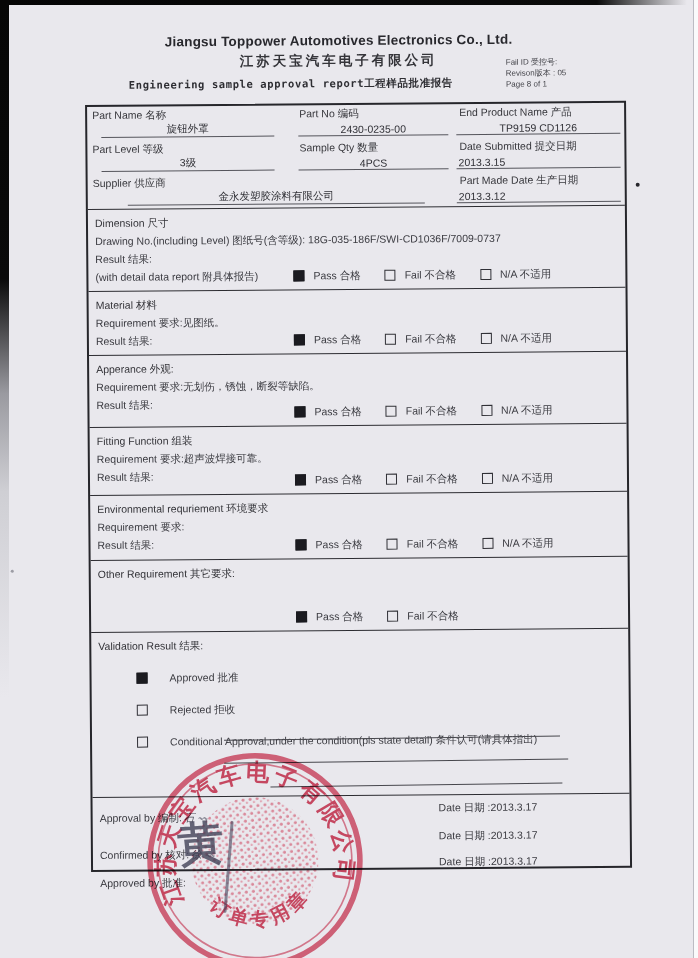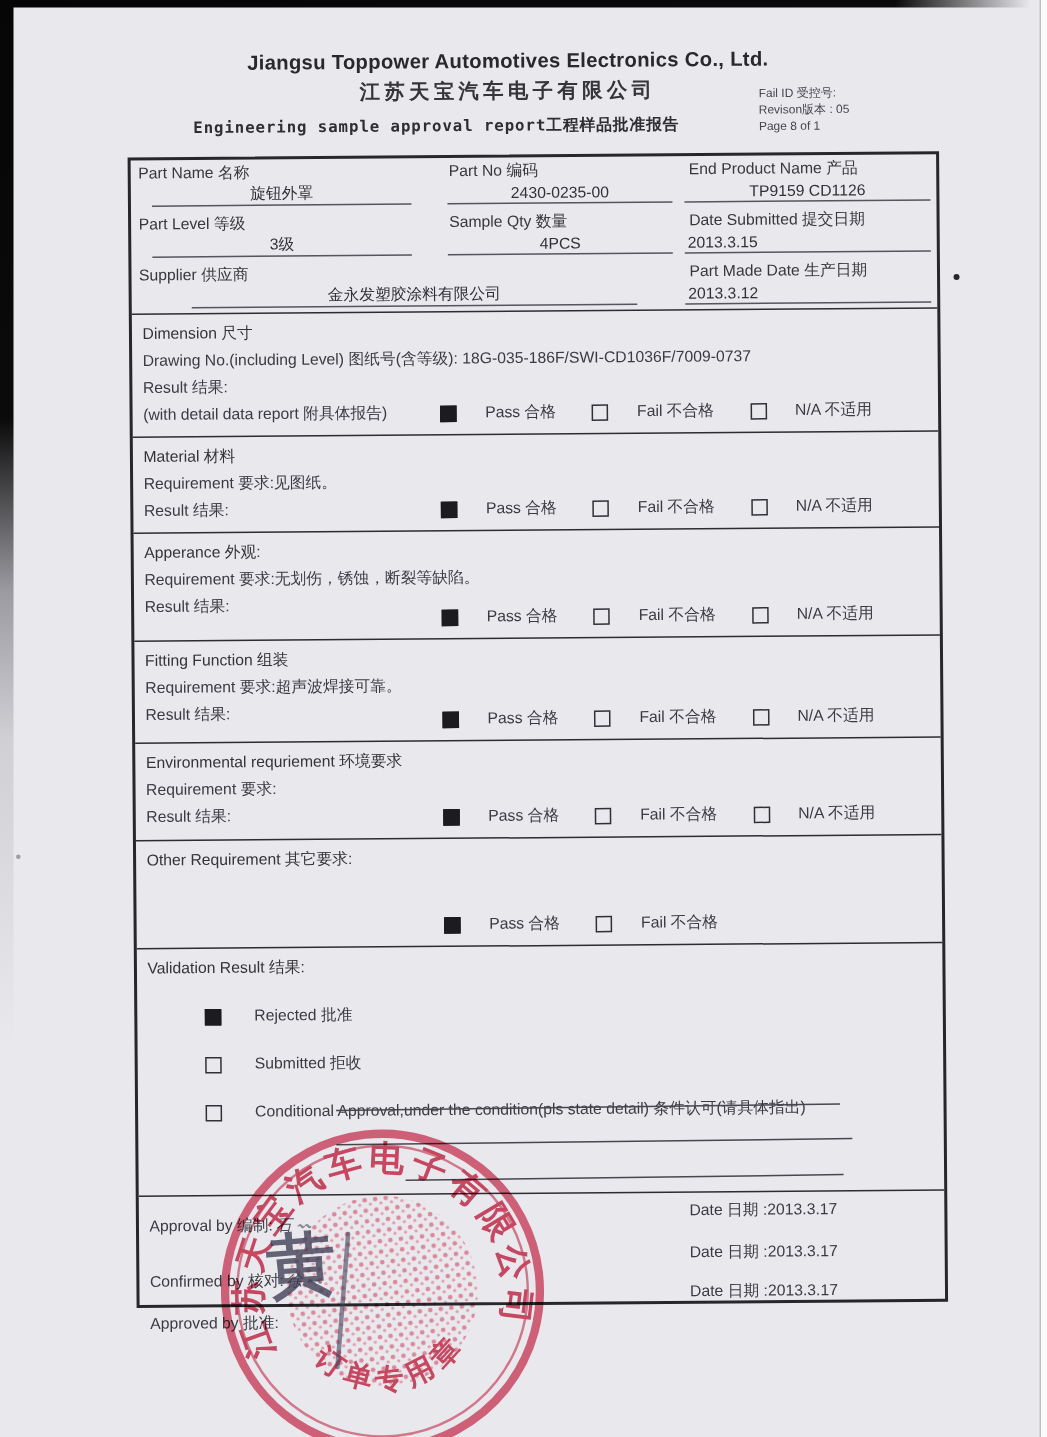--- a/index.html
+++ b/index.html
@@ -24,35 +24,35 @@
   .icell{position:absolute;padding:2px 5px}
   .ilabel{display:block;color:#37373c}
   .ival{position:absolute;bottom:3px;border-bottom:1px solid #55555c;text-align:center;padding-bottom:0;color:#303036}
   .ival.left{text-align:left;padding-left:2px}
 
   
   .ckrow{position:absolute;left:205px;bottom:5px;display:flex;align-items:center}
   .ckgroup{display:flex;align-items:center;margin-right:24px}
   .ck{width:11px;height:11px;border:1.3px solid #303036;background:transparent;flex:none}
   .ck.checked{background:#1b1b20;border-color:#1b1b20}
-  .cklabel{margin-left:19px;white-space:nowrap}
+  .cklabel{margin-left:9px;white-space:nowrap}
   .note{position:absolute;left:7px;bottom:5px;white-space:nowrap}
 
   
   .vopt{display:flex;align-items:center;margin:14px 0 0 38px}
   .vopt .vlabel{margin-left:22px;white-space:nowrap}
   .vline{position:absolute;border-top:1.2px solid #47474d;height:0}
   .vl1{left:132px;top:107px;width:336px;transform:rotate(-.3deg)}
   .vl2{left:132px;top:130px;width:344px;transform:rotate(-.25deg)}
   .vl3{left:178px;top:154px;width:292px;transform:rotate(-.3deg)}
 
   
   .sig{height:77px}
   .siglabel{position:absolute;left:7px;white-space:nowrap}
-  .sigdate{position:absolute;left:367px;white-space:nowrap}
+  .sigdate{position:absolute;left:346px;white-space:nowrap}
   .s1{top:11px}.s2{top:48px}.s3{top:76px}
   .d1{top:3px}.d2{top:31px}.d3{top:57px}
   .hand{font-style:italic;color:#4c4c58;margin-left:2px}
   .squig{color:#8a8a96;font-size:9px;margin-left:4px}
 
   
   .hand-big{position:absolute;left:175px;top:812px;font-size:46px;font-weight:bold;font-family:"DejaVu Serif",serif;color:#3e3e54;opacity:.78;transform:rotate(-4deg);z-index:6}
   .hand-stroke{position:absolute;left:224px;top:820px;width:2.5px;height:92px;background:#42425a;opacity:.6;transform:rotate(5deg);z-index:6;border-radius:2px}
 
   
@@ -231,25 +231,25 @@
               <span class="ck"></span>
               <span class="cklabel">Fail 不合格</span>
             </span>
         </div>
       </div>
 
       <div class="sec" style="height:165px">
         <div class="title">Validation Result 结果:</div>
         <div class="vopt">
           <span class="ck checked"></span>
-          <span class="vlabel">Rejected 批准</span>
+          <span class="vlabel">Approved 批准</span>
         </div>
         <div class="vopt">
           <span class="ck"></span>
-          <span class="vlabel">Submitted 拒收</span>
+          <span class="vlabel">Rejected 拒收</span>
         </div>
         <div class="vopt">
           <span class="ck"></span>
           <span class="vlabel">Conditional Approval,under the condition(pls state detail) 条件认可(请具体指出)</span>
         </div>
         <div class="vline vl1"></div>
         <div class="vline vl2"></div>
         <div class="vline vl3"></div>
       </div>
 

